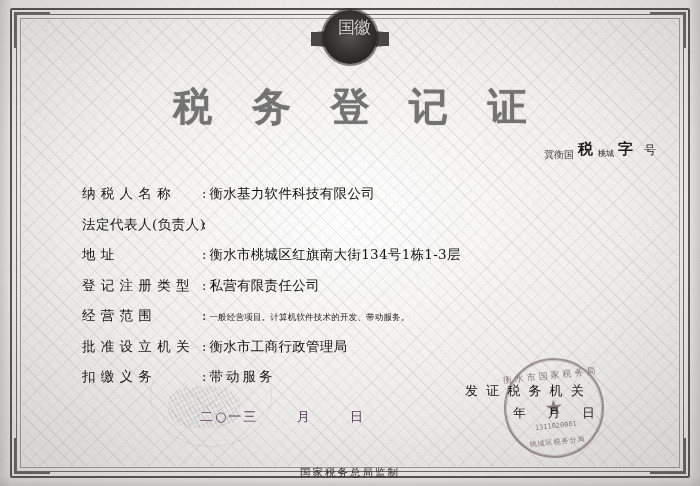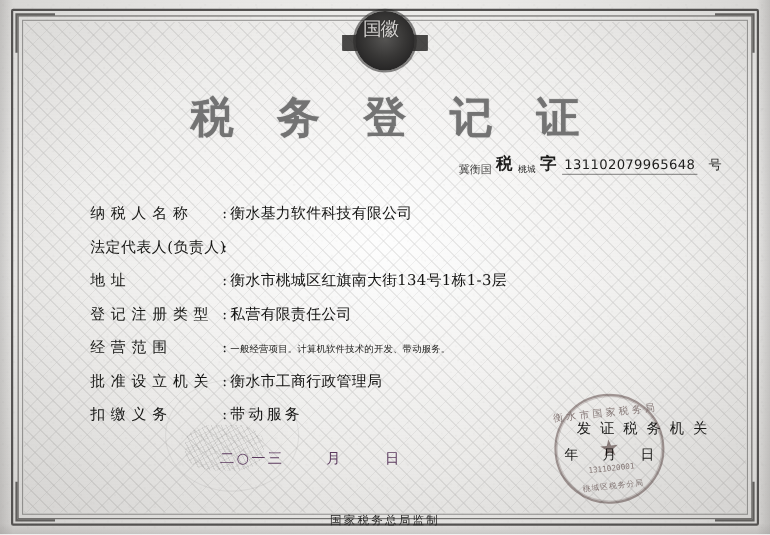--- a/index.html
+++ b/index.html
@@ -106,21 +106,21 @@
   }
   #emblem .glyph {
     position: absolute;
     left: 50%; top: 16px;
     transform: translateX(-50%);
     color: #d8d2c8;
     font-size: 17px;
     letter-spacing: -1px;
     line-height: 15px;
     width: 40px;
-    text-align: left;
+    text-align: right;
     font-family: "DejaVu Serif", serif;
     text-shadow: 0 0 2px rgba(0,0,0,0.6);
   }
 
   
   #title {
     position: absolute;
     left: 0; right: 0;
     top: 80px;
     text-align: center;
@@ -230,21 +230,21 @@
     display: inline-block;
     width: 26px;
   }
 
   
   #authority {
     position: absolute;
     right: 55px;
     top: 380px;
     width: 180px;
-    text-align: right;
+    text-align: left;
     font-size: 13px;
     letter-spacing: 2px;
     color: #1a1812;
     line-height: 22px;
   }
   #authority .line2 {
     display: flex;
     justify-content: center;
     gap: 20px;
     font-size: 12.5px;
@@ -367,21 +367,20 @@
     <div class="glyph">国徽</div>
   </div>
 
   <div id="title">税 务 登 记 证</div>
 
   <div id="serial">
     <span class="seal-word">冀衡国</span>
     <span class="big">税</span>
     <span class="stacked">桃城</span>
     <span class="big">字</span>
-    <span class="num">131102079965648</span>
     <span class="hao">号</span>
   </div>
 
   <div id="fields">
 
     <div class="row">
       <div class="label">纳 税 人 名 称</div>
       <div class="colon">:</div>
       <div class="value">衡水基力软件科技有限公司</div>
     </div>

